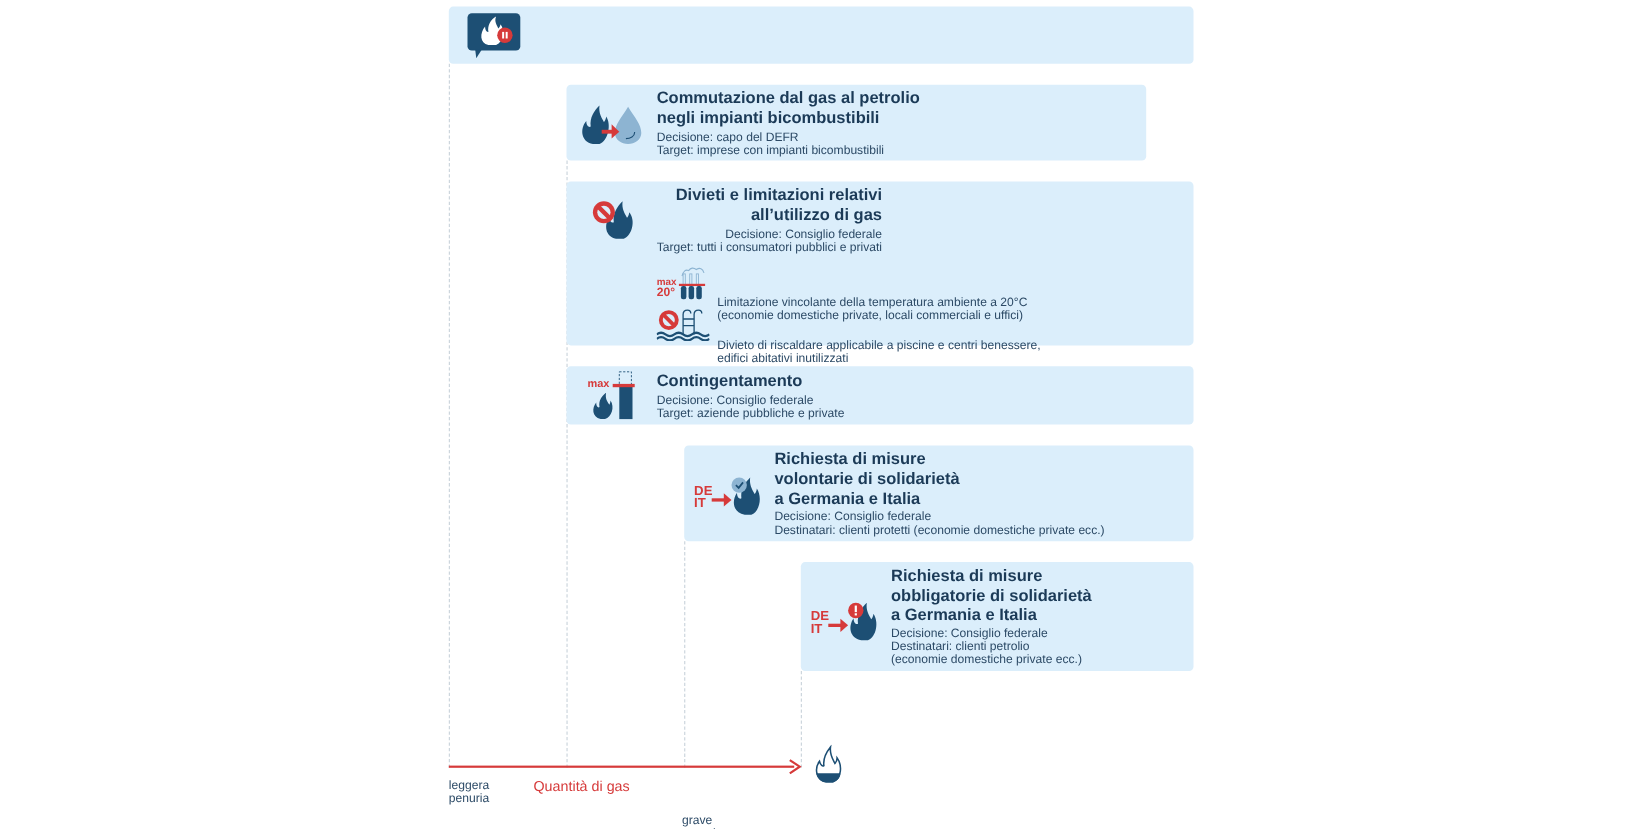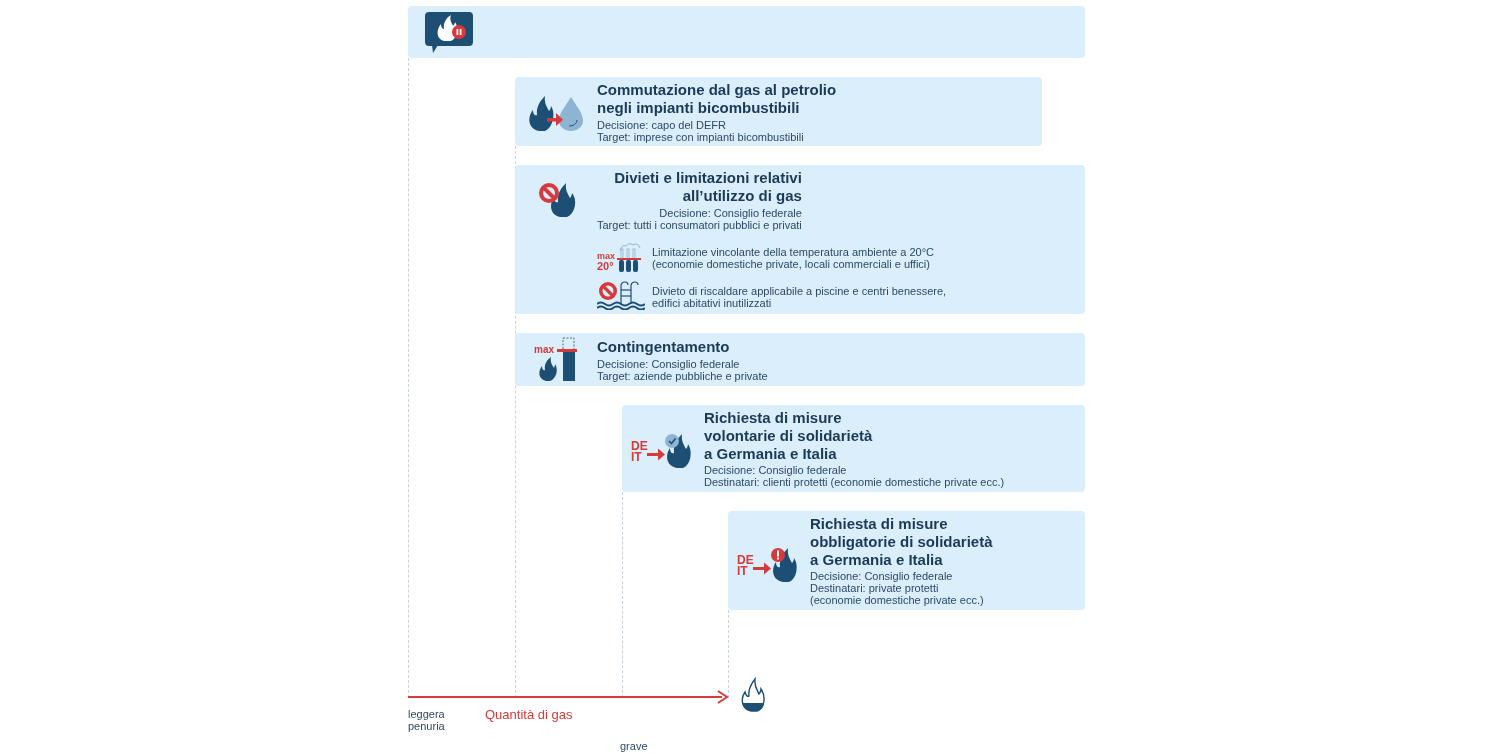--- a/index.html
+++ b/index.html
@@ -16,21 +16,21 @@
   }
   .box .icon { position: absolute; }
   .box .text { position: absolute; }
   .title {
     font-size: 15px; font-weight: bold; color: #1b3a57; line-height: 18px;
   }
   .sub {
     font-size: 11px; color: #2c4a66; line-height: 12px;
   }
   .detail-row { position: absolute; }
-  .detail-row .dtext { position: absolute; left: 55px; font-size: 11px; line-height: 12px; color: #2c4a66; white-space: nowrap; }
+  .detail-row .dtext { position: absolute; left: 55px; font-size: 11px; line-height: 12px; color: #2c4a66; white-space: nowrap; margin-top: 23px; }
 
   .axis {
     position: absolute; left: 408px; top: 696px; width: 314px; height: 2px; background: #d63a3a;
   }
   .axis-head { position: absolute; left: 716px; top: 690px; }
   .axis-label { position: absolute; font-size: 11px; line-height: 12px; color: #2c4a66; }
   .axis-title { position: absolute; font-size: 13px; color: #d63a3a; }
 </style>
 </head>
 <body>
@@ -172,21 +172,21 @@
       <circle cx="41" cy="9" r="7" fill="#d63a3a"></circle>
       <rect x="40" y="4.5" width="2" height="6" fill="#fff"></rect>
       <rect x="40" y="11.5" width="2" height="2" fill="#fff"></rect>
     </svg>
   </div>
   <div class="text" style="left:82px; top:4px;">
     <div class="title">Richiesta di misure</div>
     <div class="title">obbligatorie di solidarietà</div>
     <div class="title">a Germania e Italia</div>
     <div class="sub" style="margin-top:1px;">Decisione: Consiglio federale</div>
-    <div class="sub">Destinatari: private protetti</div>
+    <div class="sub">Destinatari: clienti petrolio</div>
     <div class="sub">(economie domestiche private ecc.)</div>
   </div>
 </div>
 
 <div class="axis"></div>
 <svg class="axis-head" width="14" height="14" viewBox="0 0 14 14">
   <polyline points="2,1 11,7 2,13" stroke="#d63a3a" stroke-width="2" fill="none"></polyline>
 </svg>
 <svg style="position:absolute; left:738px; top:677px;" width="28" height="36" viewBox="0 0 28 36">
   <path d="M13 34 C4 32 2 22 7 15 C8 19 10 20 11 19 C10 12 13 7 17 2 C16 9 19 13 21 17 C23 15 23 12 23 12 C28 19 27 31 19 34 Z" fill="none" stroke="#1d4f74" stroke-width="1.4"></path>

